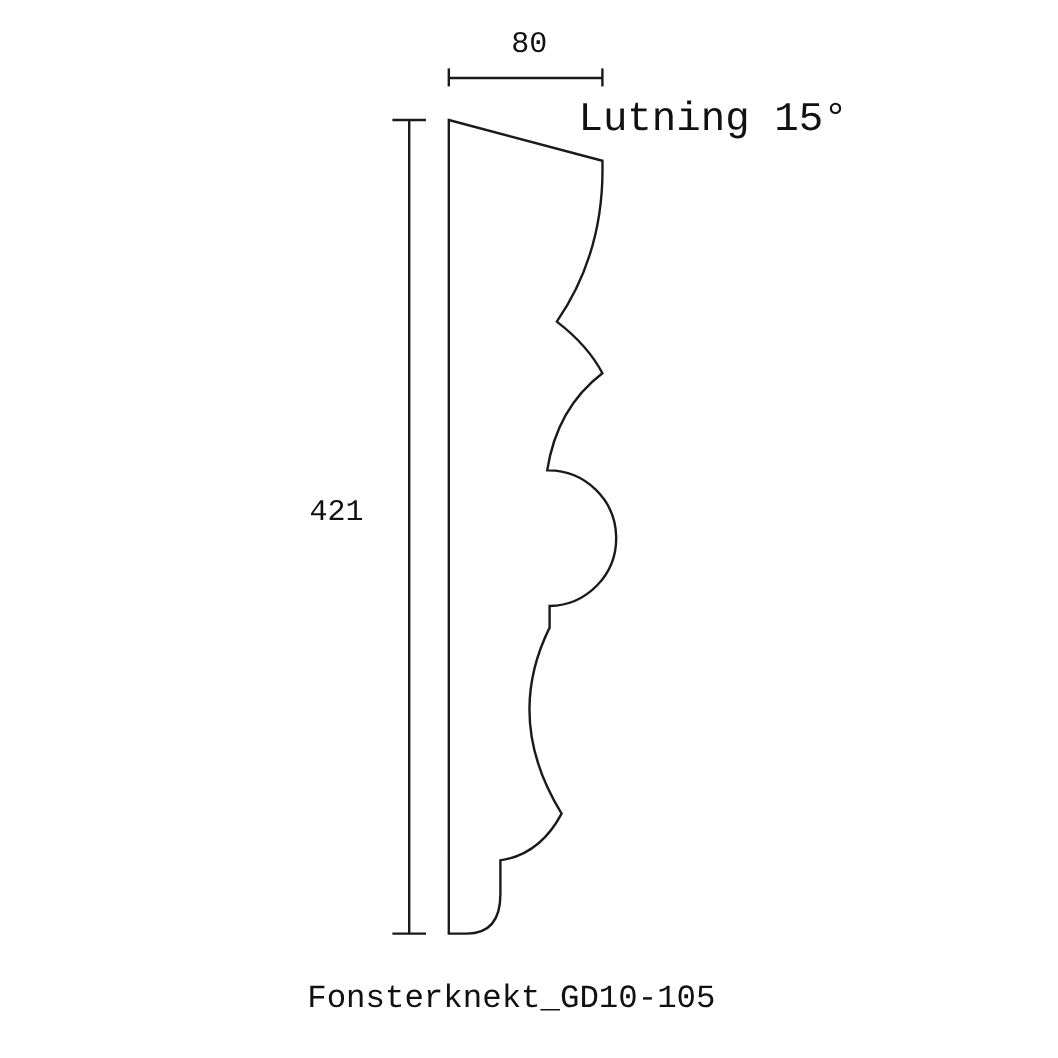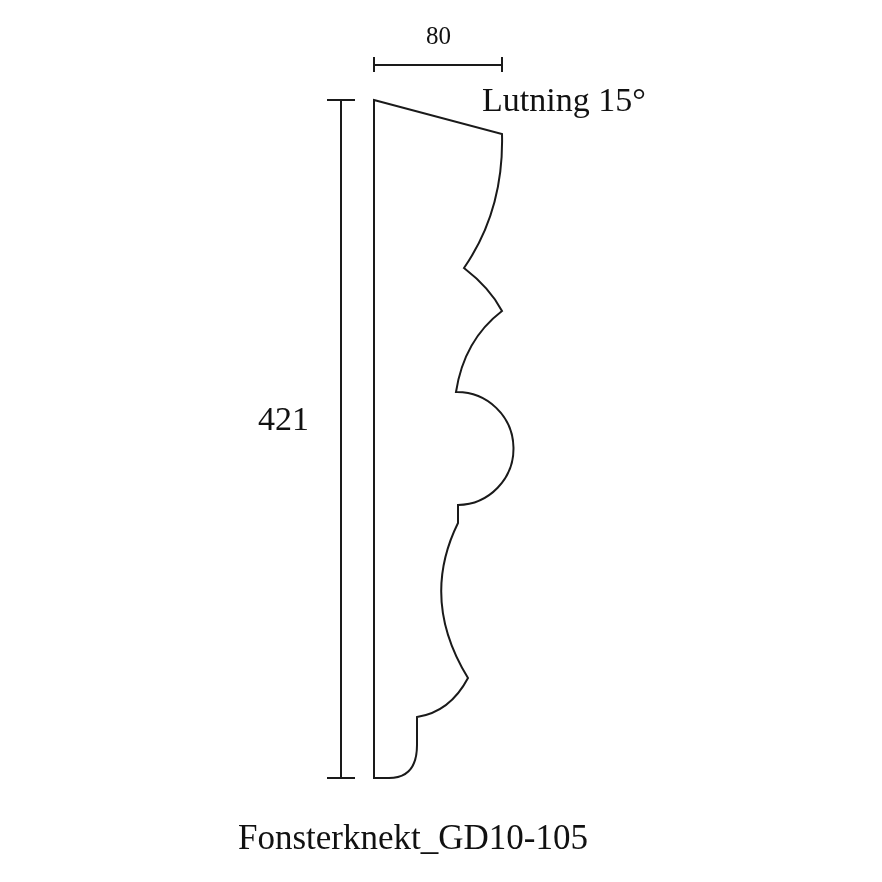--- a/index.html
+++ b/index.html
@@ -1,22 +1,22 @@
 <!DOCTYPE html>
 <html><head>
   <meta charset="utf-8">
   <style>
     html, body { margin: 0; padding: 0; background: #ffffff; }
     body { width: 882px; height: 882px; position: relative; overflow: hidden; font-family: "DejaVu Sans", sans-serif; }
     svg { position: absolute; left: 0; top: 0; }
-    .label { position: absolute; color: #111111; white-space: nowrap; font-family: Liberation Serif, serif; }
+    .label { position: absolute; color: #111111; white-space: nowrap; font-family: Liberation Mono, monospace; }
     #dim-width-label { left: 426px; top: 22px; font-size: 25px; }
     #slope-label { left: 482px; top: 81px; font-size: 34px; }
-    #dim-height-label { left: 258px; top: 400px; font-size: 34px; }
-    #title-label { left: 238px; top: 818px; font-size: 35px; }
+    #dim-height-label { left: 258px; top: 412px; font-size: 25px; }
+    #title-label { left: 256px; top: 818px; font-size: 27px; }
   </style>
 </head>
 <body>
 
 <svg width="882" height="882" viewBox="0 0 882 882">
 
   <g stroke="#1a1a1a" stroke-width="2" fill="none">
     <line x1="374" y1="65" x2="502" y2="65"></line>
     <line x1="374" y1="57" x2="374" y2="72"></line>
     <line x1="502" y1="57" x2="502" y2="72"></line>

